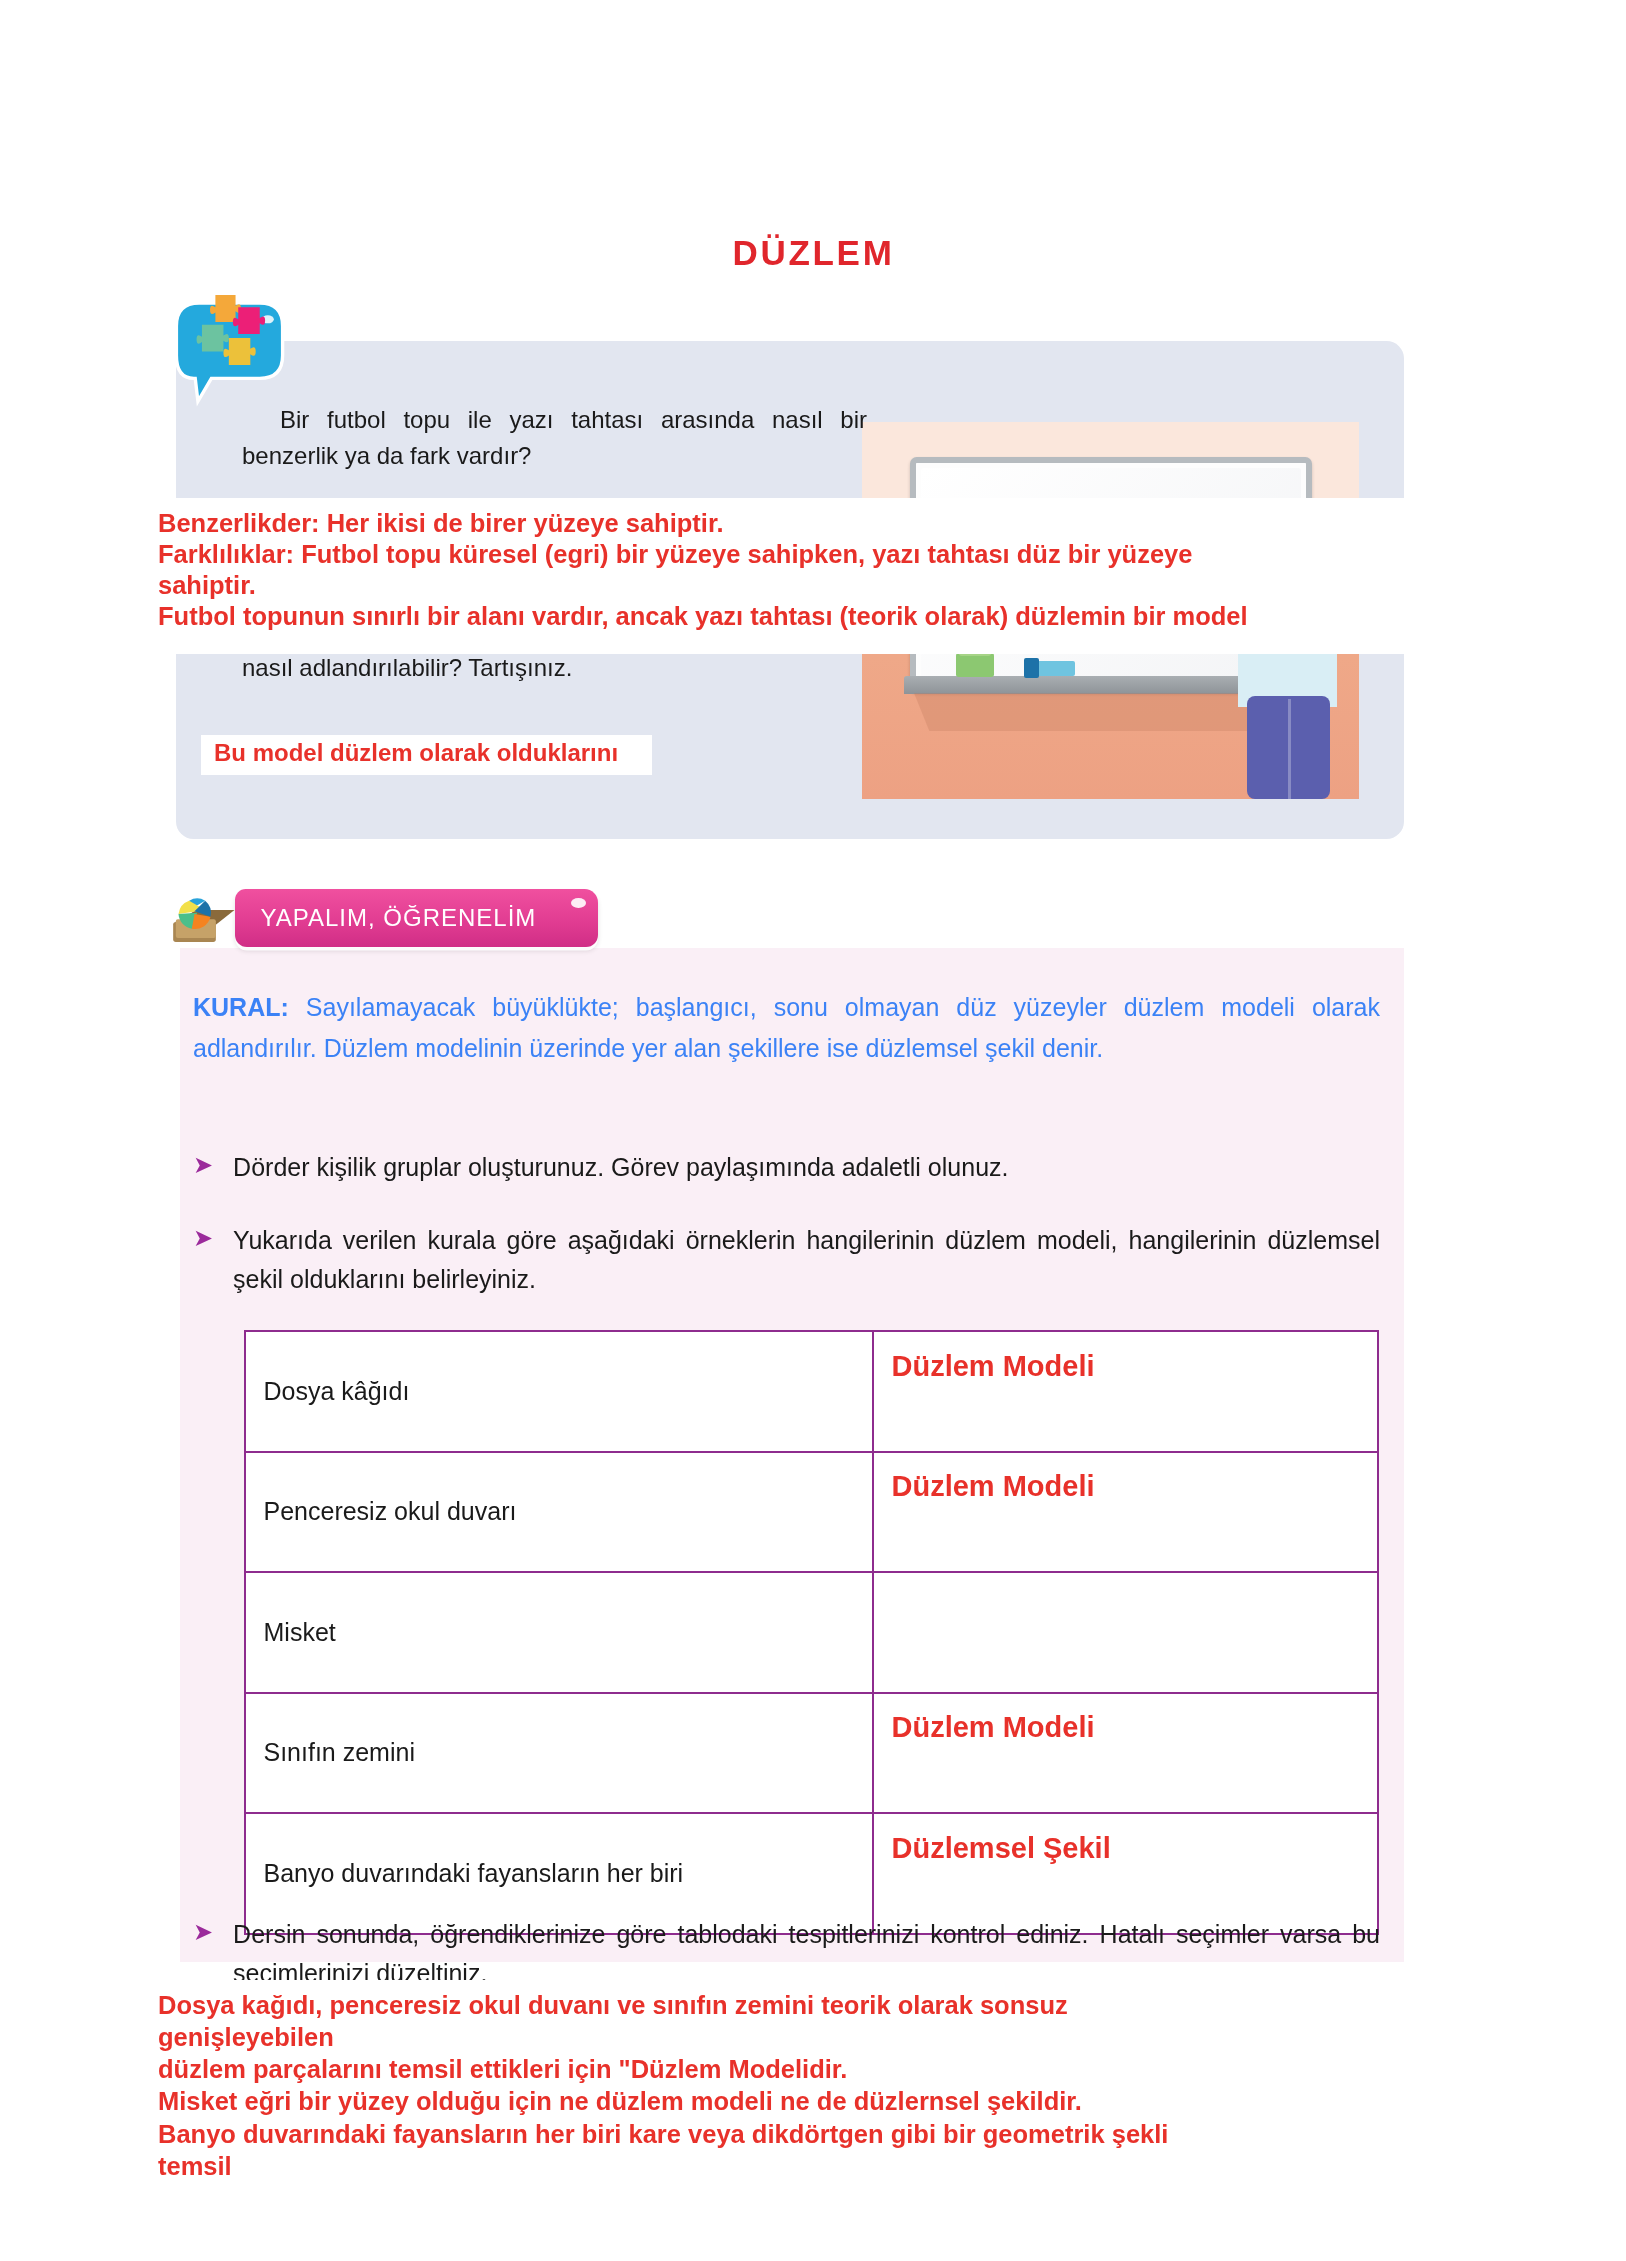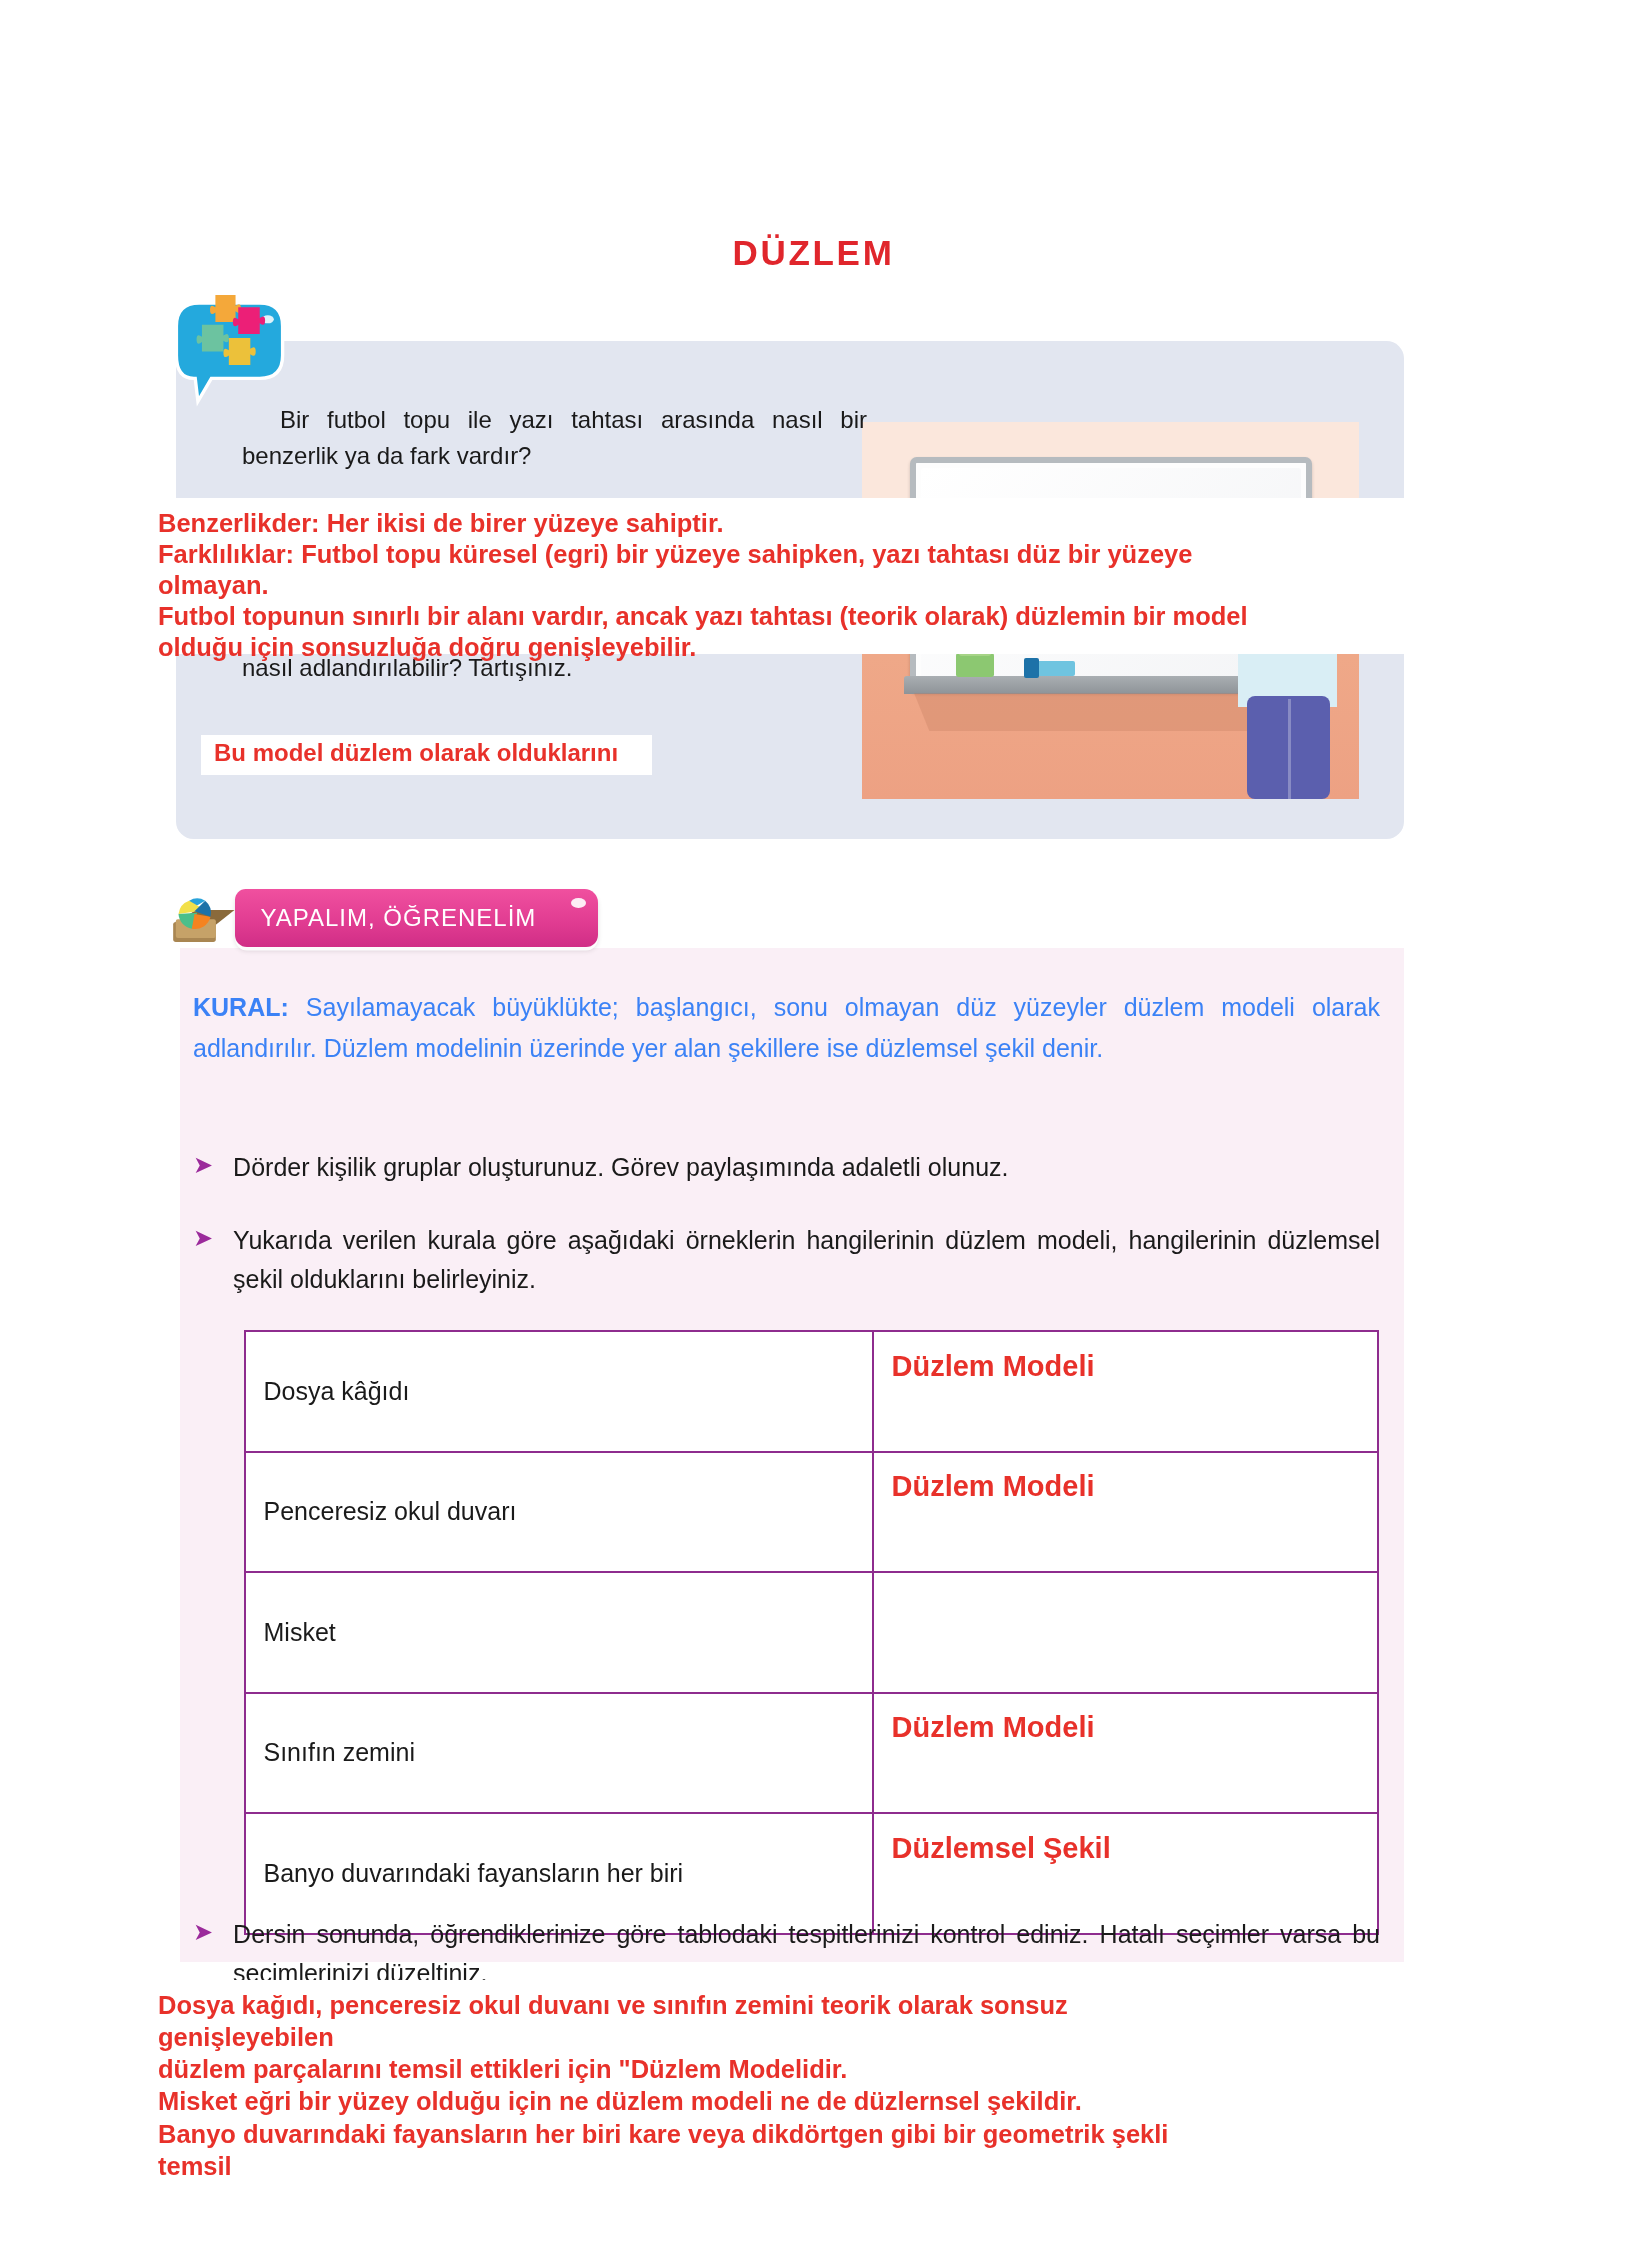--- a/index.html
+++ b/index.html
@@ -335,23 +335,22 @@
 <div class="intro-text">
   <span class="indent"></span><span>Bir futbol topu ile yazı tahtası arasında nasıl bir benzerlik ya da fark vardır?</span>
 </div>
 <div class="intro-text-2">nasıl adlandırılabilir? Tartışınız.</div>
 
 <div class="white-band" style="left:158px; top:498px; width:1444px; height:156px;"></div>
 
 <div class="annot annot-top">
   <span class="annot-line">Benzerlikder: Her ikisi de birer yüzeye sahiptir.</span>
   <span class="annot-line">Farklılıklar: Futbol topu küresel (egri) bir yüzeye sahipken, yazı tahtası düz bir yüzeye</span>
-  <span class="annot-line">olmayan.</span>
+  <span class="annot-line">sahiptir.</span>
   <span class="annot-line">Futbol topunun sınırlı bir alanı vardır, ancak yazı tahtası (teorik olarak) düzlemin bir model</span>
-  <span class="annot-line">olduğu için sonsuzluğa doğru genişleyebilir.</span>
 </div>
 
 <div class="annot-bubble-box"></div>
 <div class="annot-bubble">Bu model düzlem olarak olduklarını</div>
 
 <div class="activity-panel"></div>
 
 <div class="book-icon">
   <svg viewBox="0 0 112 96" width="75" height="64" aria-hidden="true">
     <path d="M6 58 l34 -22 h58 l-28 22 z" fill="#8a6a3b"></path>

